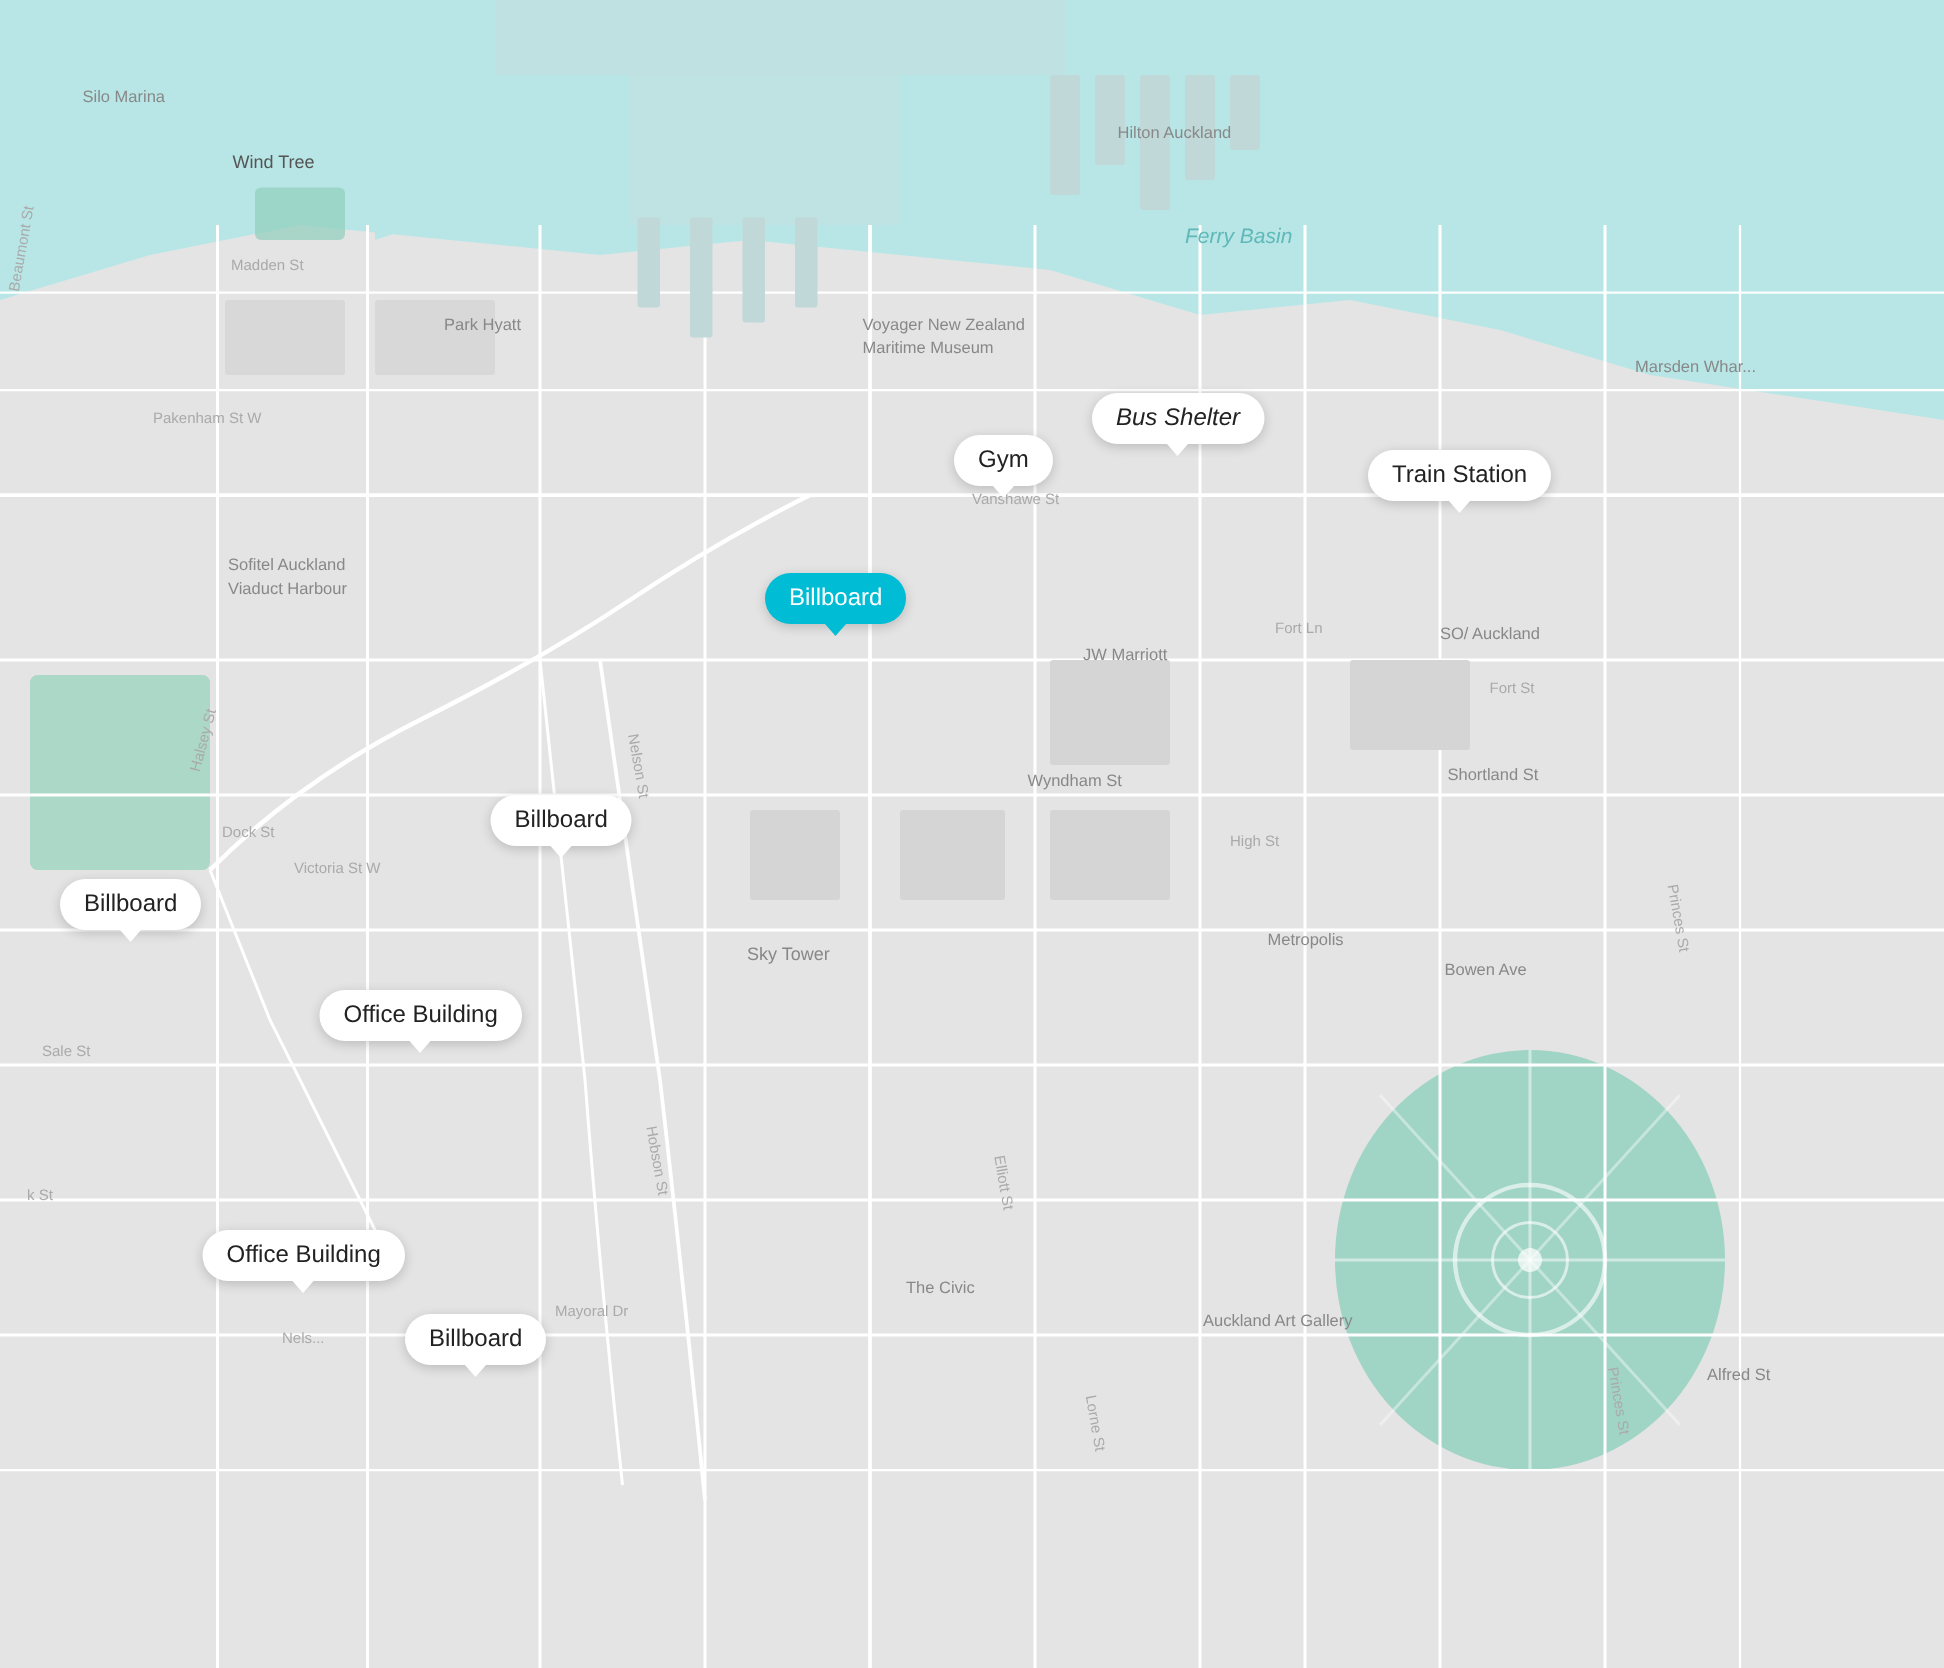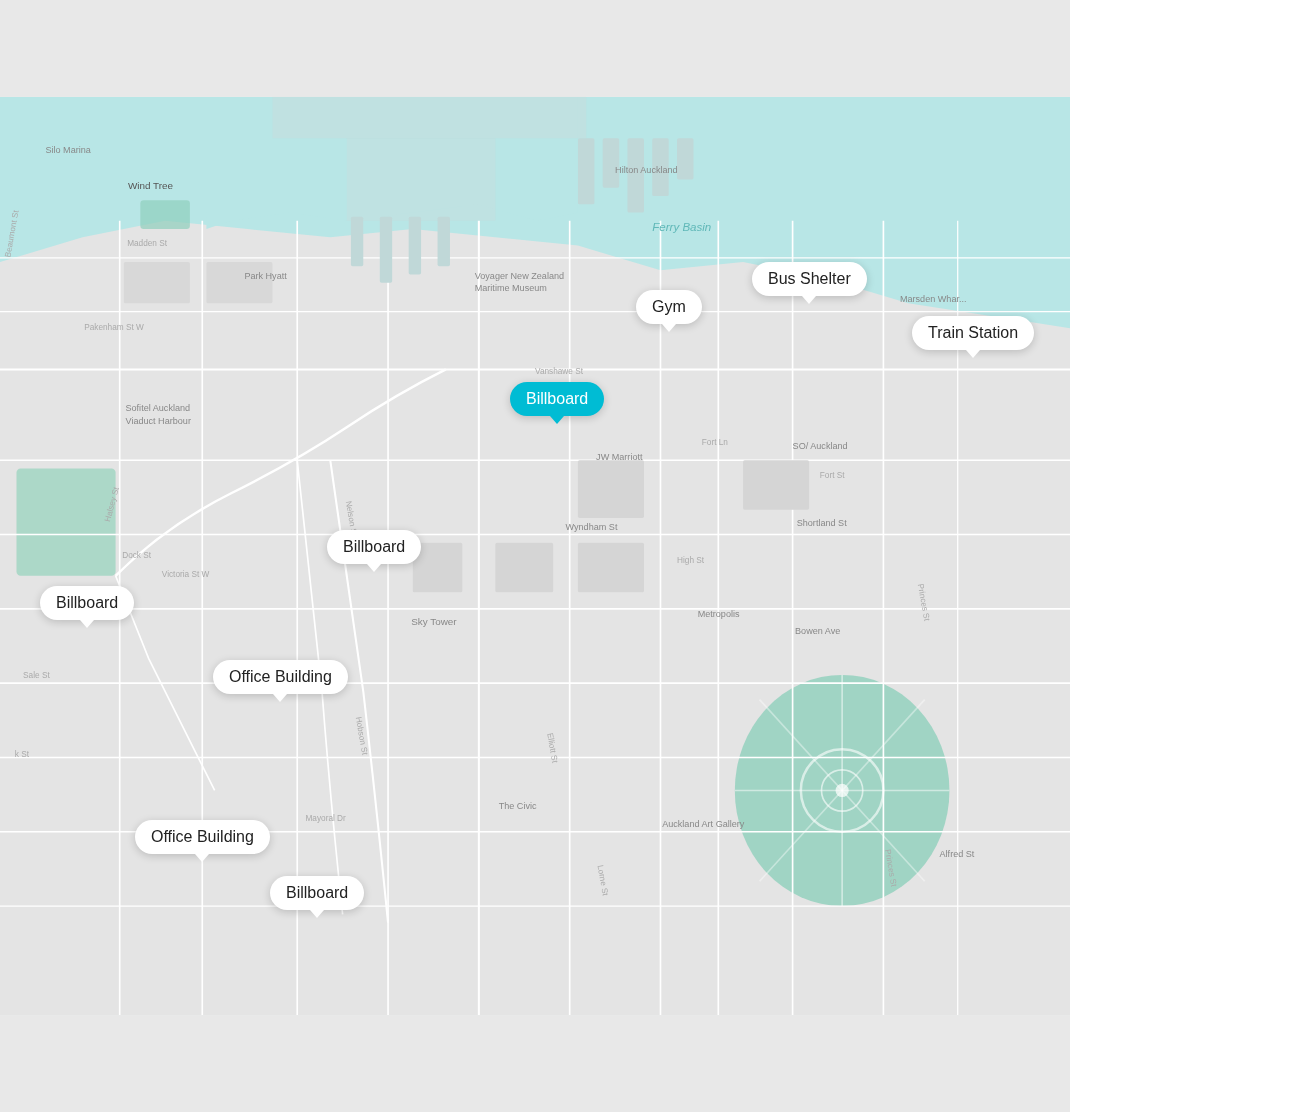--- a/index.html
+++ b/index.html
@@ -1,19 +1,19 @@
 <!DOCTYPE html>
 <html><head>
   <meta charset="utf-8">
   <style>
     * { margin: 0; padding: 0; box-sizing: border-box; }
     body { width: 1296px; height: 1112px; overflow: hidden; font-family: -apple-system, BlinkMacSystemFont, 'Helvetica Neue', Arial, sans-serif; }
 
     #map-container {
-      width: 1070px;
+      width: 1296px;
       height: 1112px;
       position: relative;
       background-color: #e8e8e8;
       overflow: hidden;
     }
 
     
     #map-svg {
       position: absolute;
       top: 0; left: 0;
@@ -172,23 +172,23 @@
     <text x="635" y="756" font-size="10" fill="#aaa" font-family="Arial" transform="rotate(80, 640, 780)">Elliott St</text>
     <text x="695" y="915" font-size="10" fill="#aaa" font-family="Arial" transform="rotate(80, 700, 940)">Lorne St</text>
     <text x="370" y="877" font-size="10" fill="#aaa" font-family="Arial">Mayoral Dr</text>
     <text x="385" y="470" font-size="10" fill="#aaa" font-family="Arial" transform="rotate(80, 390, 500)">Nelson St</text>
     <text x="405" y="738" font-size="10" fill="#aaa" font-family="Arial" transform="rotate(80, 410, 760)">Hobson St</text>
     <text x="188" y="895" font-size="10" fill="#aaa" font-family="Arial">Nels...</text>
   </svg>
 
   <div class="map-label" style="left: 636px; top: 290px;">Gym</div>
 
-  <div class="map-label" style="left: 752px; top: 262px;">Bus Shelter</div>
-
-  <div class="map-label" style="left: 912px; top: 316px;">Train Station</div>
+  <div class="map-label" style="left: 728px; top: 262px; font-style: italic;">Bus Shelter</div>
+
+  <div class="map-label" style="left: 912px; top: 300px;">Train Station</div>
 
   <div class="map-label active" style="left: 510px; top: 382px;">Billboard</div>
 
   <div class="map-label" style="left: 327px; top: 530px;">Billboard</div>
 
   <div class="map-label" style="left: 40px; top: 586px;">Billboard</div>
 
   <div class="map-label" style="left: 213px; top: 660px;">Office Building</div>
 
   <div class="map-label" style="left: 135px; top: 820px;">Office Building</div>

